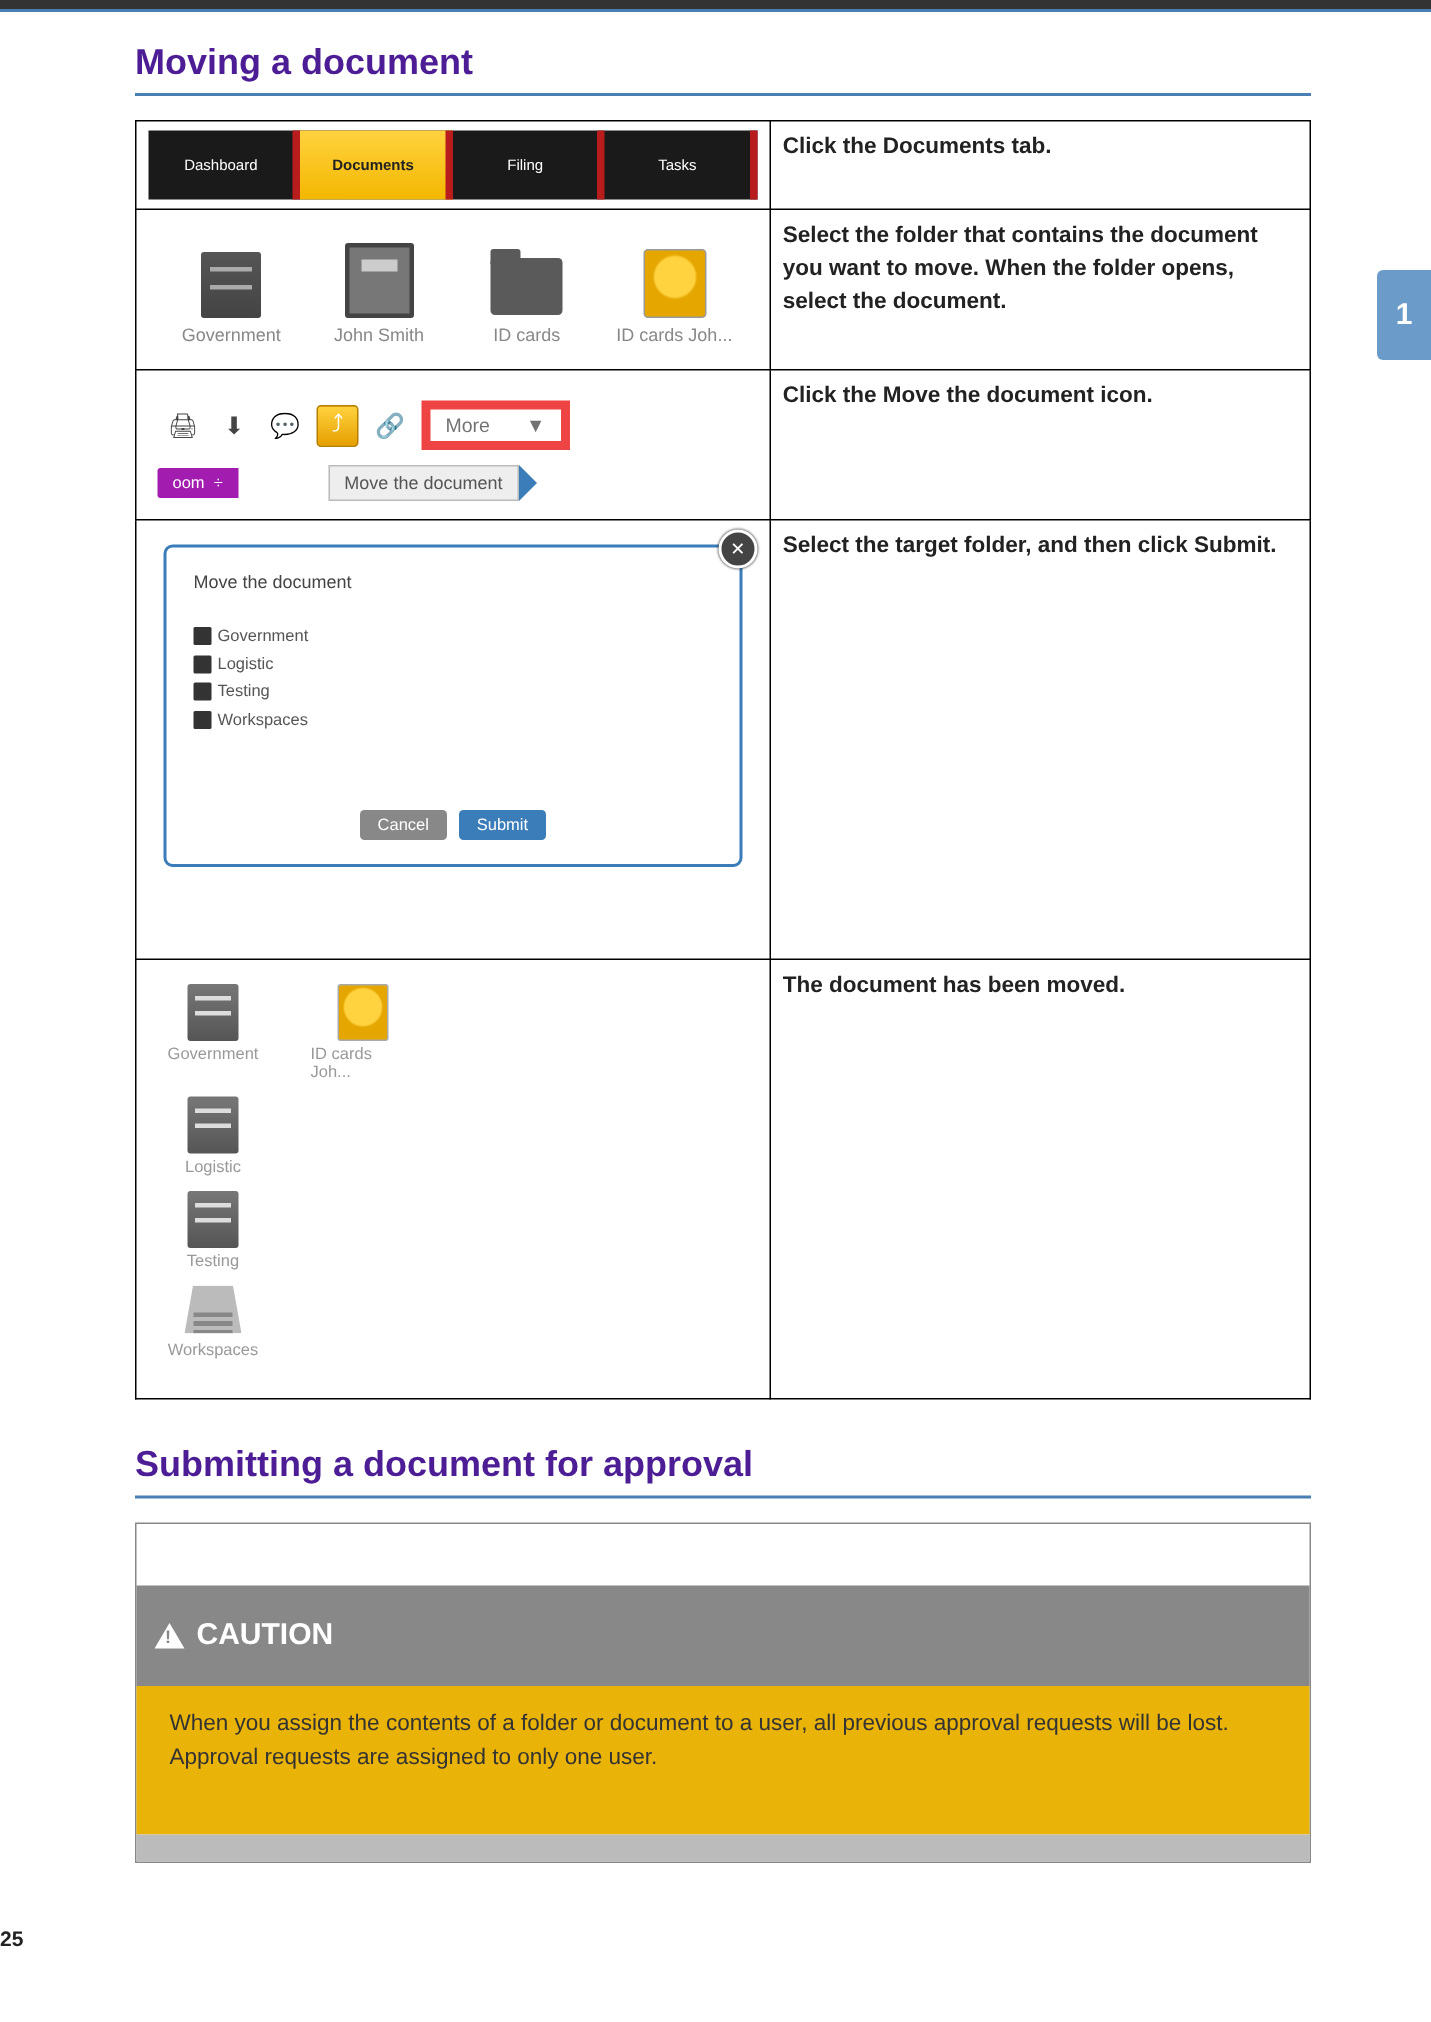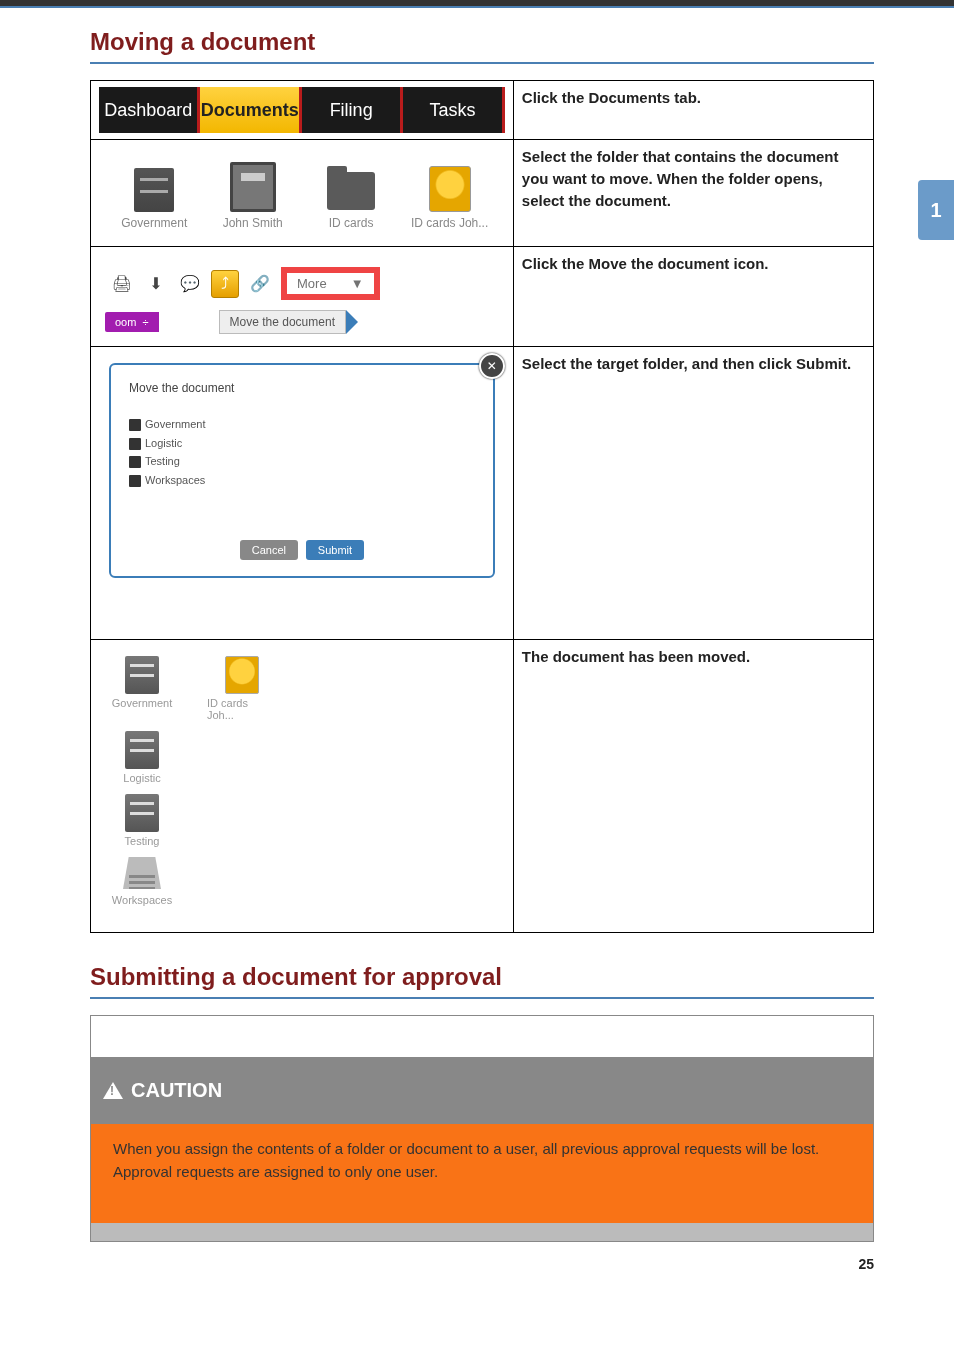--- a/index.html
+++ b/index.html
@@ -20,21 +20,21 @@
     padding: 40px 80px 10px 0;
     color: #888;
     font-size: 14px;
   }
   .content {
     padding: 0 80px 0 90px;
   }
   h2.section-title {
     font-size: 24px;
     font-weight: bold;
-    color: #7f1d1d;
+    color: #4c1d95;
     margin: 20px 0 6px 0;
   }
   .underline {
     height: 2px;
     background: #4a7fb3;
     margin-bottom: 16px;
   }
   table.instruction-table {
     border-collapse: collapse;
     width: 100%;
@@ -63,22 +63,22 @@
     display: flex;
     height: 46px;
     background: #1a1a1a;
   }
   .tab {
     flex: 1;
     display: flex;
     align-items: center;
     justify-content: center;
     color: #fff;
-    font-size: 18px;
-    border-right: 3px solid #b91c1c;
+    font-size: 10px;
+    border-right: 5px solid #b91c1c;
   }
   .tab.active {
     background: linear-gradient(to bottom, #ffd23f, #f3b700);
     color: #222;
     font-weight: bold;
   }
 
   
   .folder-row {
     display: flex;
@@ -363,21 +363,21 @@
     content: "!";
     color: #888;
     position: absolute;
     left: -3px;
     top: 2px;
     font-size: 12px;
     font-weight: bold;
   }
   .caution-body {
     padding: 14px 22px 40px 22px;
-    background: #f97316;
+    background: #eab308;
     font-size: 15px;
     line-height: 1.5;
   }
   .caution-footer {
     height: 18px;
     background: #bbb;
   }
 
   
   .side-tab {
@@ -389,22 +389,22 @@
     background: #6b9bc9;
     color: #fff;
     font-size: 20px;
     font-weight: bold;
     display: flex;
     align-items: center;
     justify-content: center;
     border-radius: 4px 0 0 4px;
   }
   .page-num {
-    text-align: right;
-    padding: 14px 80px 20px 0;
+    text-align: left;
+    padding: 42px 80px 20px 0;
     font-weight: bold;
     color: #222;
   }
 
   .page-wrapper {
     position: relative;
     width: 954px;
   }
 </style>
 </head>

